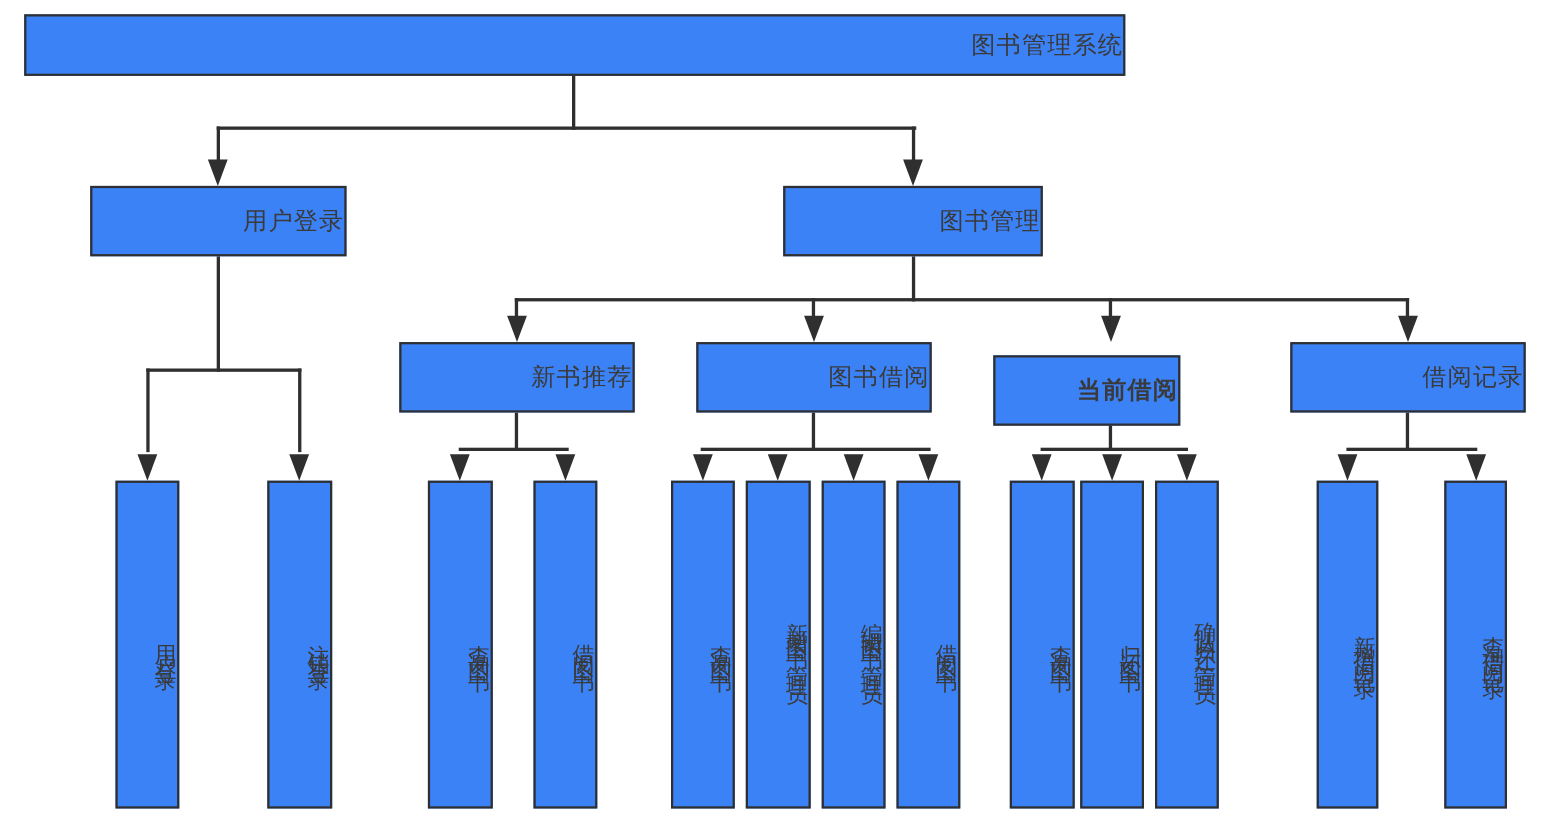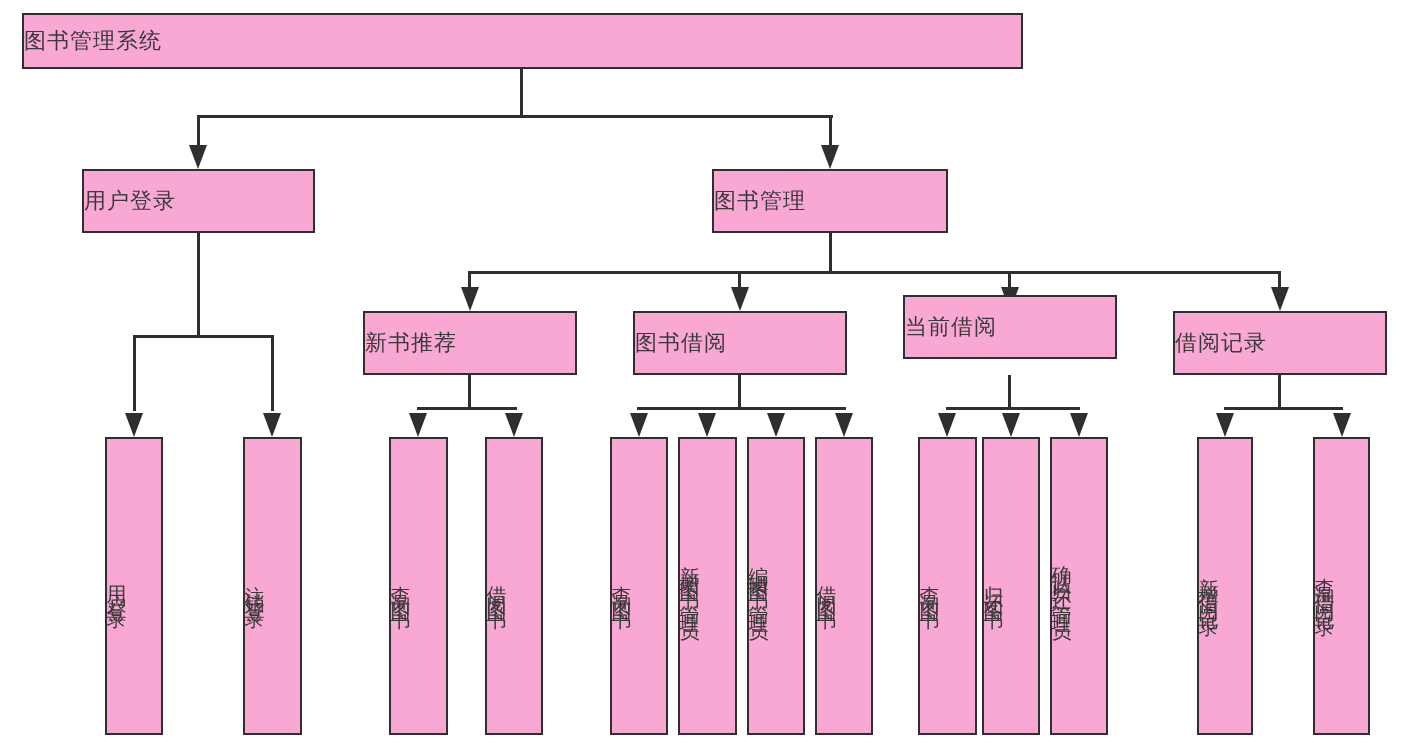--- a/index.html
+++ b/index.html
@@ -1,23 +1,23 @@
 <!DOCTYPE html>
 <html><head>
 <meta charset="utf-8">
 <style>
   html,body{margin:0;padding:0;background:#ffffff;}
   .canvas{
     position:relative;width:1405px;height:747px;background:#ffffff;overflow:hidden;
     font-family:"DejaVu Sans","Liberation Sans",sans-serif;
   }
   .box{
-    position:absolute;box-sizing:border-box;background:#f9a8d4;
+    position:absolute;box-sizing:border-box;background:#3b82f6;
     border:2.5px solid #2f2f2f;
-    display:flex;align-items:center;justify-content:flex-start;
+    display:flex;align-items:center;justify-content:flex-end;
   }
   .hlabel{font-size:22px;color:#3a3a3a;letter-spacing:1px;white-space:nowrap;}
   .vlabel{
     writing-mode:vertical-rl;text-orientation:mixed;
     font-size:20px;color:#3a3a3a;letter-spacing:8px;line-height:1;white-space:nowrap;
   }
   .vline{position:absolute;width:3px;background:#2f2f2f;}
   .hline{position:absolute;height:3px;background:#2f2f2f;}
   .arrow{
     position:absolute;width:0;height:0;
@@ -92,21 +92,21 @@
   <div class="box" style="left:363px;top:311px;width:214px;height:64px;">
     <span class="hlabel">新书推荐</span>
   </div>
 
   <div class="box" style="left:712px;top:169px;width:236px;height:64px;">
     <span class="hlabel">图书管理</span>
   </div>
   <div class="box" style="left:633px;top:311px;width:214px;height:64px;">
     <span class="hlabel">图书借阅</span>
   </div>
-  <div class="box" style="left:903px;top:295px;width:214px;height:64px;">
+  <div class="box" style="left:903px;top:323px;width:170px;height:64px;font-weight:bold;">
     <span class="hlabel">当前借阅</span>
   </div>
   <div class="box" style="left:1173px;top:311px;width:214px;height:64px;">
     <span class="hlabel">借阅记录</span>
   </div>
 
   <div class="box" style="left:105px;top:437px;width:58px;height:298px;">
     <span class="vlabel">用户登录</span>
   </div>
   <div class="box" style="left:243px;top:437px;width:59px;height:298px;">

